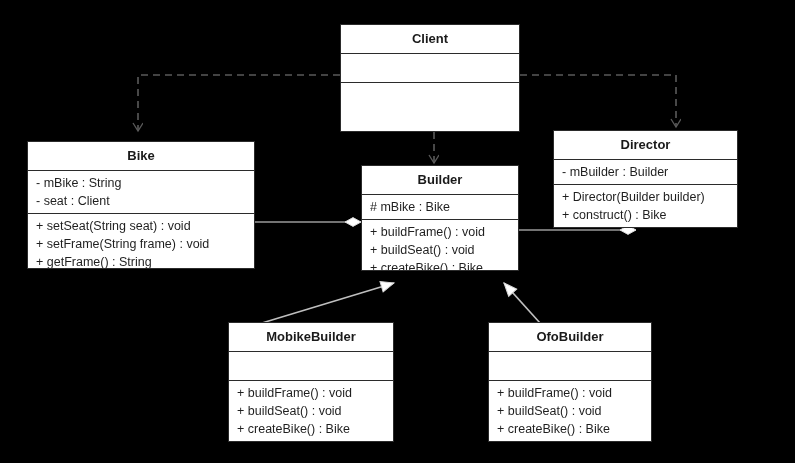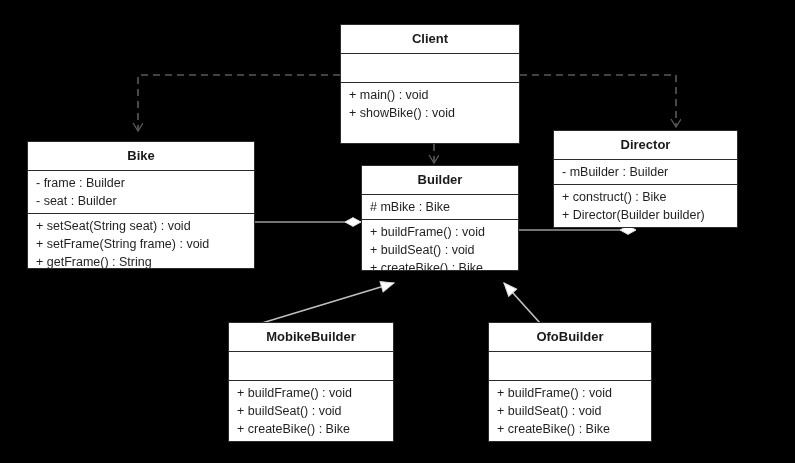--- a/index.html
+++ b/index.html
@@ -99,37 +99,33 @@
 
     <g>
       <path d="M 262,323 L 394,283" fill="none" stroke="#bfbfbf" stroke-width="1.6" marker-end="url(#hollowTri)"></path>
     </g>
 
     <g>
       <path d="M 540,323 L 504,283" fill="none" stroke="#bfbfbf" stroke-width="1.6" marker-end="url(#hollowTri)"></path>
     </g>
   </svg>
 
-  <div class="uml-class" style="left:340px; top:24px; width:180px; height:120px;">
+  <div class="uml-class" style="left:340px; top:24px; width:180px; height:108px;">
     <div class="uml-title">Client</div>
     <div class="uml-sep"></div>
     <div class="uml-compartment uml-empty"></div>
     <div class="uml-sep"></div>
-    <div class="uml-compartment">
-      <div class="uml-row">+ main() : void</div>
-      <div class="uml-row">+ showBike() : void</div>
-    </div>
   </div>
 
   <div class="uml-class" style="left:27px; top:135px; width:228px; height:128px;margin-top:6px;">
     <div class="uml-title">Bike</div>
     <div class="uml-sep"></div>
     <div class="uml-compartment">
-      <div class="uml-row">- frame : Builder</div>
-      <div class="uml-row">- seat : Builder</div>
+      <div class="uml-row">- mBike : String</div>
+      <div class="uml-row">- seat : Client</div>
     </div>
     <div class="uml-sep"></div>
     <div class="uml-compartment">
       <div class="uml-row">+ setSeat(String seat) : void</div>
       <div class="uml-row">+ setFrame(String frame) : void</div>
       <div class="uml-row">+ getFrame() : String</div>
 
     </div>
   </div>
 
@@ -148,22 +144,22 @@
   </div>
 
   <div class="uml-class" style="left:553px; top:130px; width:185px; height:98px;">
     <div class="uml-title">Director</div>
     <div class="uml-sep"></div>
     <div class="uml-compartment">
       <div class="uml-row">- mBuilder : Builder</div>
     </div>
     <div class="uml-sep"></div>
     <div class="uml-compartment">
+      <div class="uml-row">+ Director(Builder builder)</div>
       <div class="uml-row">+ construct() : Bike</div>
-      <div class="uml-row">+ Director(Builder builder)</div>
     </div>
   </div>
 
   <div class="uml-class" style="left:228px; top:322px; width:166px; height:120px;">
     <div class="uml-title">MobikeBuilder</div>
     <div class="uml-sep"></div>
     <div class="uml-compartment uml-empty"></div>
     <div class="uml-sep"></div>
     <div class="uml-compartment">
       <div class="uml-row">+ buildFrame() : void</div>

